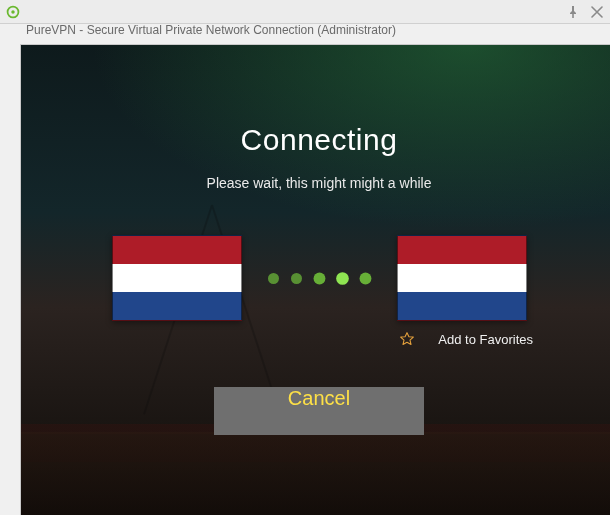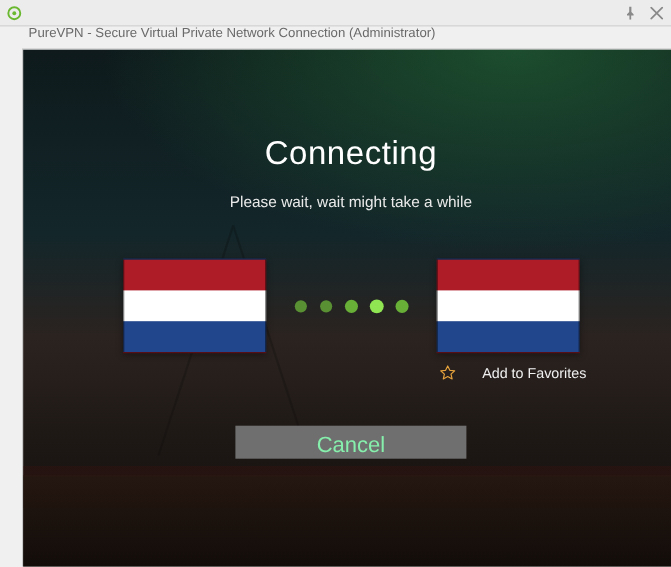--- a/index.html
+++ b/index.html
@@ -110,26 +110,26 @@
     padding-right: 84px;
     align-items: center;
     gap: 23px;
     font-size: 13px;
     color: #f0f0f0;
     cursor: pointer;
   }
   .star-icon { width: 16px; height: 16px; }
   .cancel-btn {
     margin-top: 40px;
-    width: 210px; height: 30px;
+    width: 210px; height: 48px;
     background: #6f6f6f;
-    color: #86efac;
+    color: #fde047;
     font-size: 20px;
     font-weight: 400;
-    display: flex; align-items: flex-end; justify-content: center;
+    display: flex; align-items: flex-start; justify-content: center;
     border: none;
     cursor: pointer;
   }
 </style>
 </head>
 <body>
 
 <div class="titlebar">
   <span class="logo">
     <svg viewBox="0 0 16 16" width="14" height="14">
@@ -152,21 +152,21 @@
   </div>
 </div>
 
 <div class="content-frame">
   <div class="bg-tent"></div>
   <div class="bg-houses"></div>
   <div class="bg-ground"></div>
 
   <div class="overlay">
     <div class="status-title">Connecting</div>
-    <div class="status-sub">Please wait, wait might take a while</div>
+    <div class="status-sub">Please wait, this might might a while</div>
 
     <div class="flags-row">
       <div class="flag" title="Netherlands"></div>
       <div class="dots">
         <span class="dot dim1"></span>
         <span class="dot dim1"></span>
         <span class="dot dim2"></span>
         <span class="dot bright"></span>
         <span class="dot dim2"></span>
       </div>

